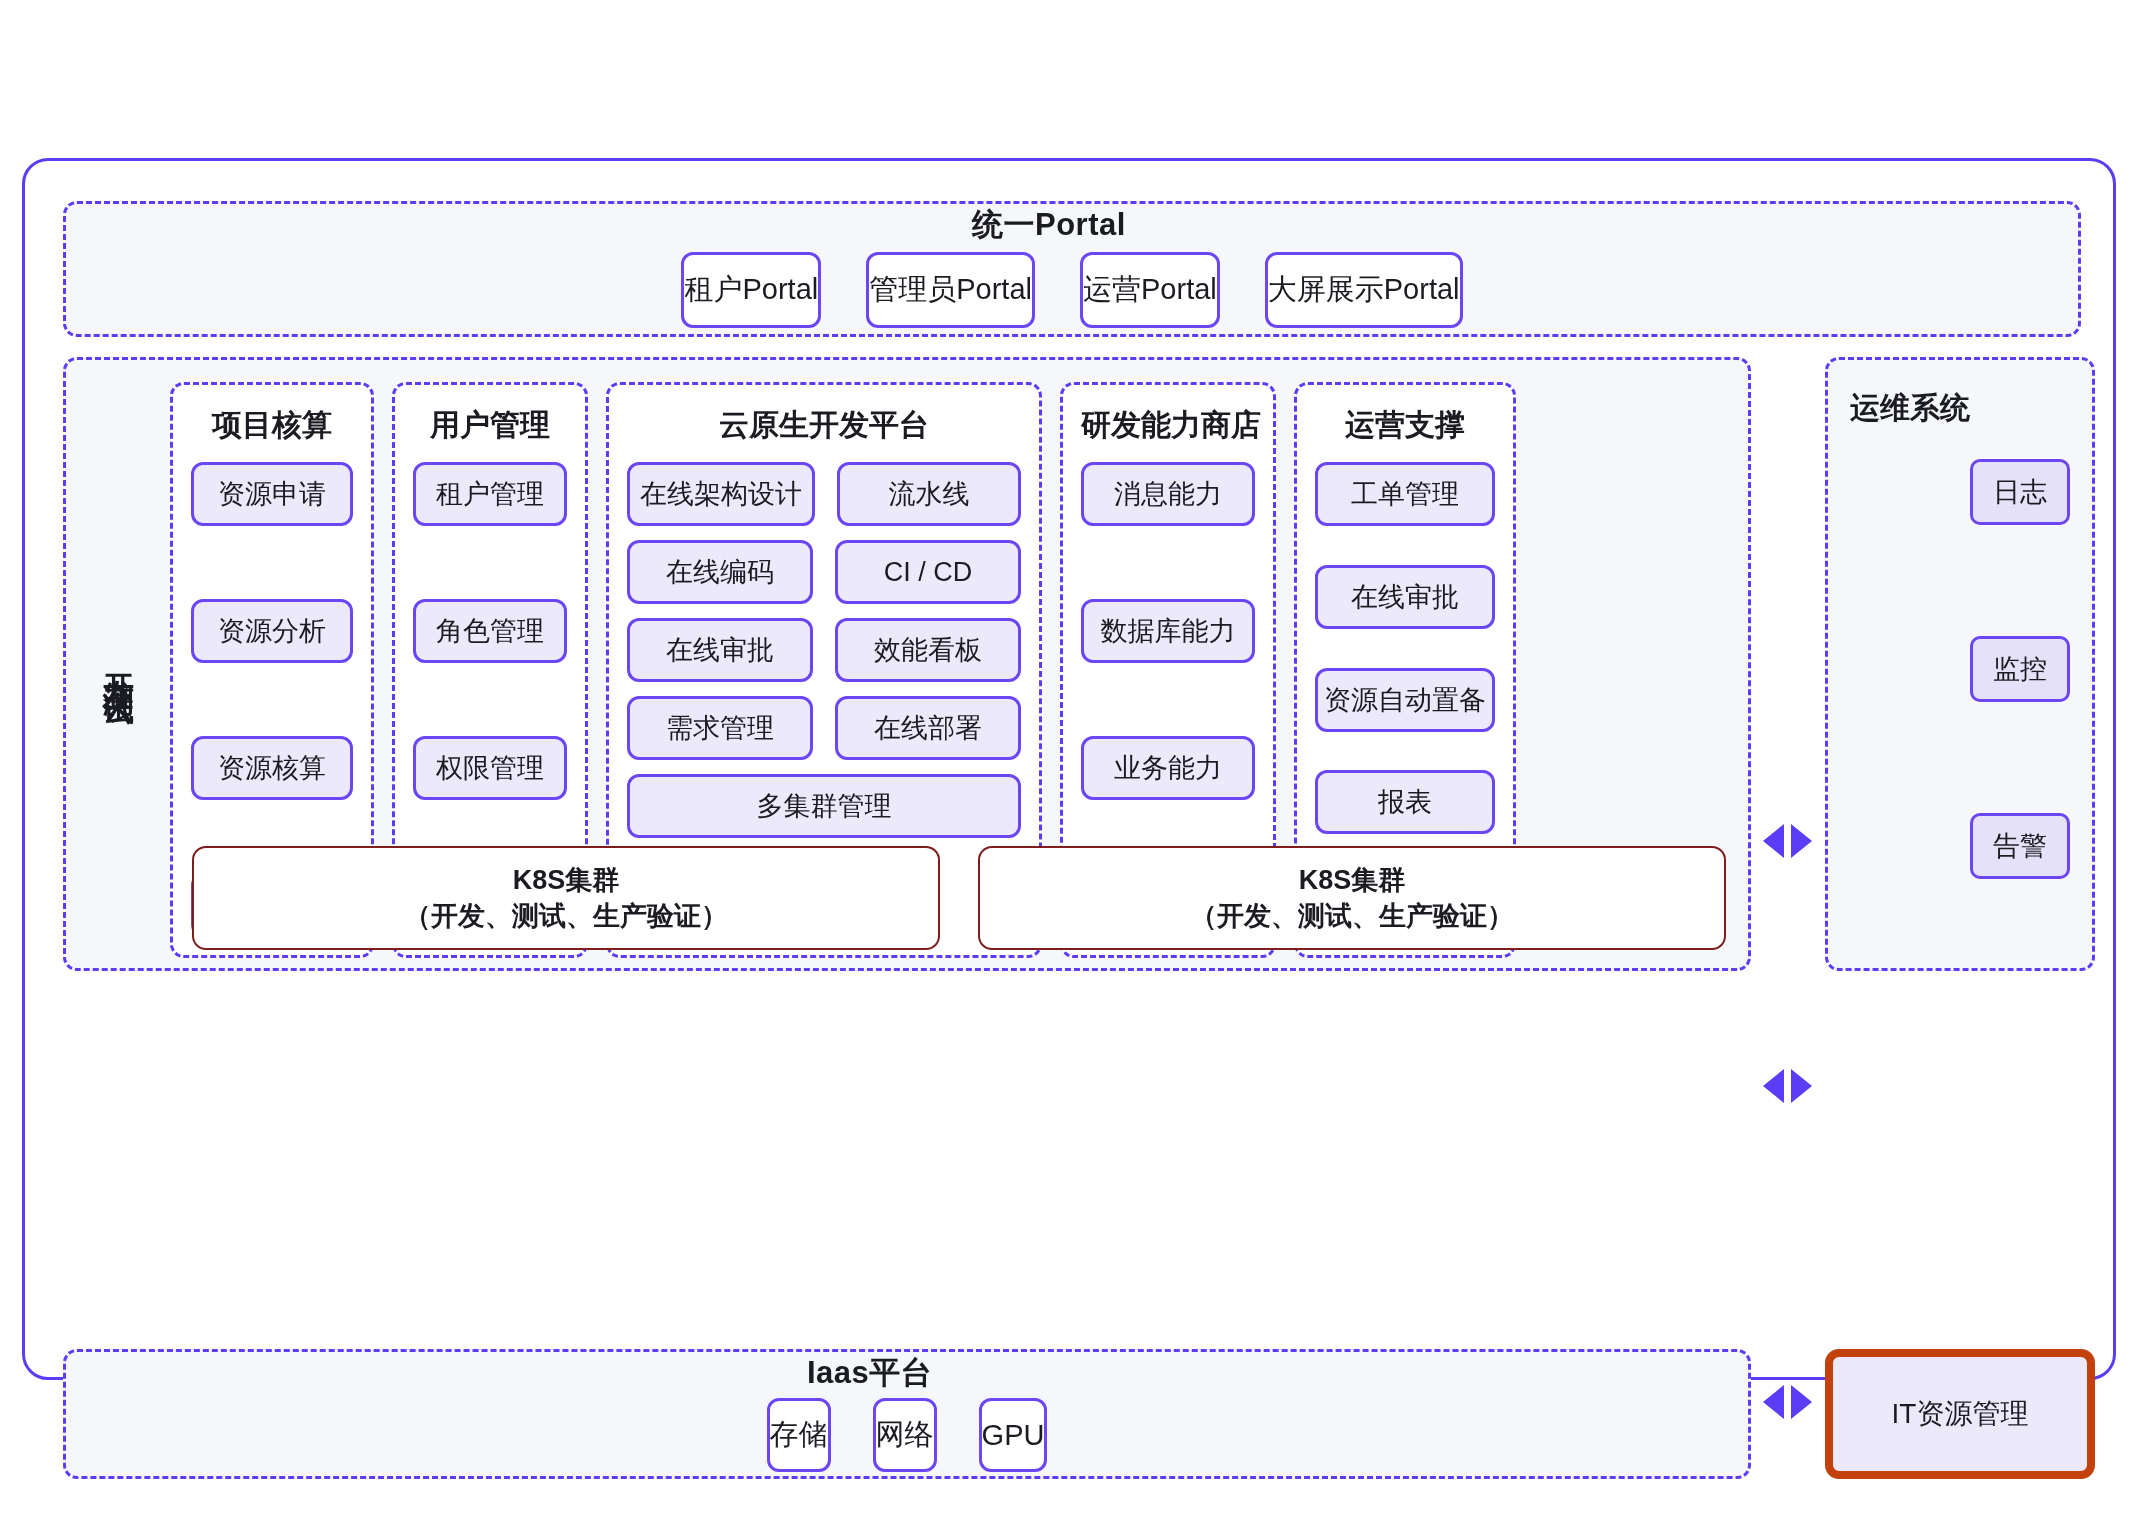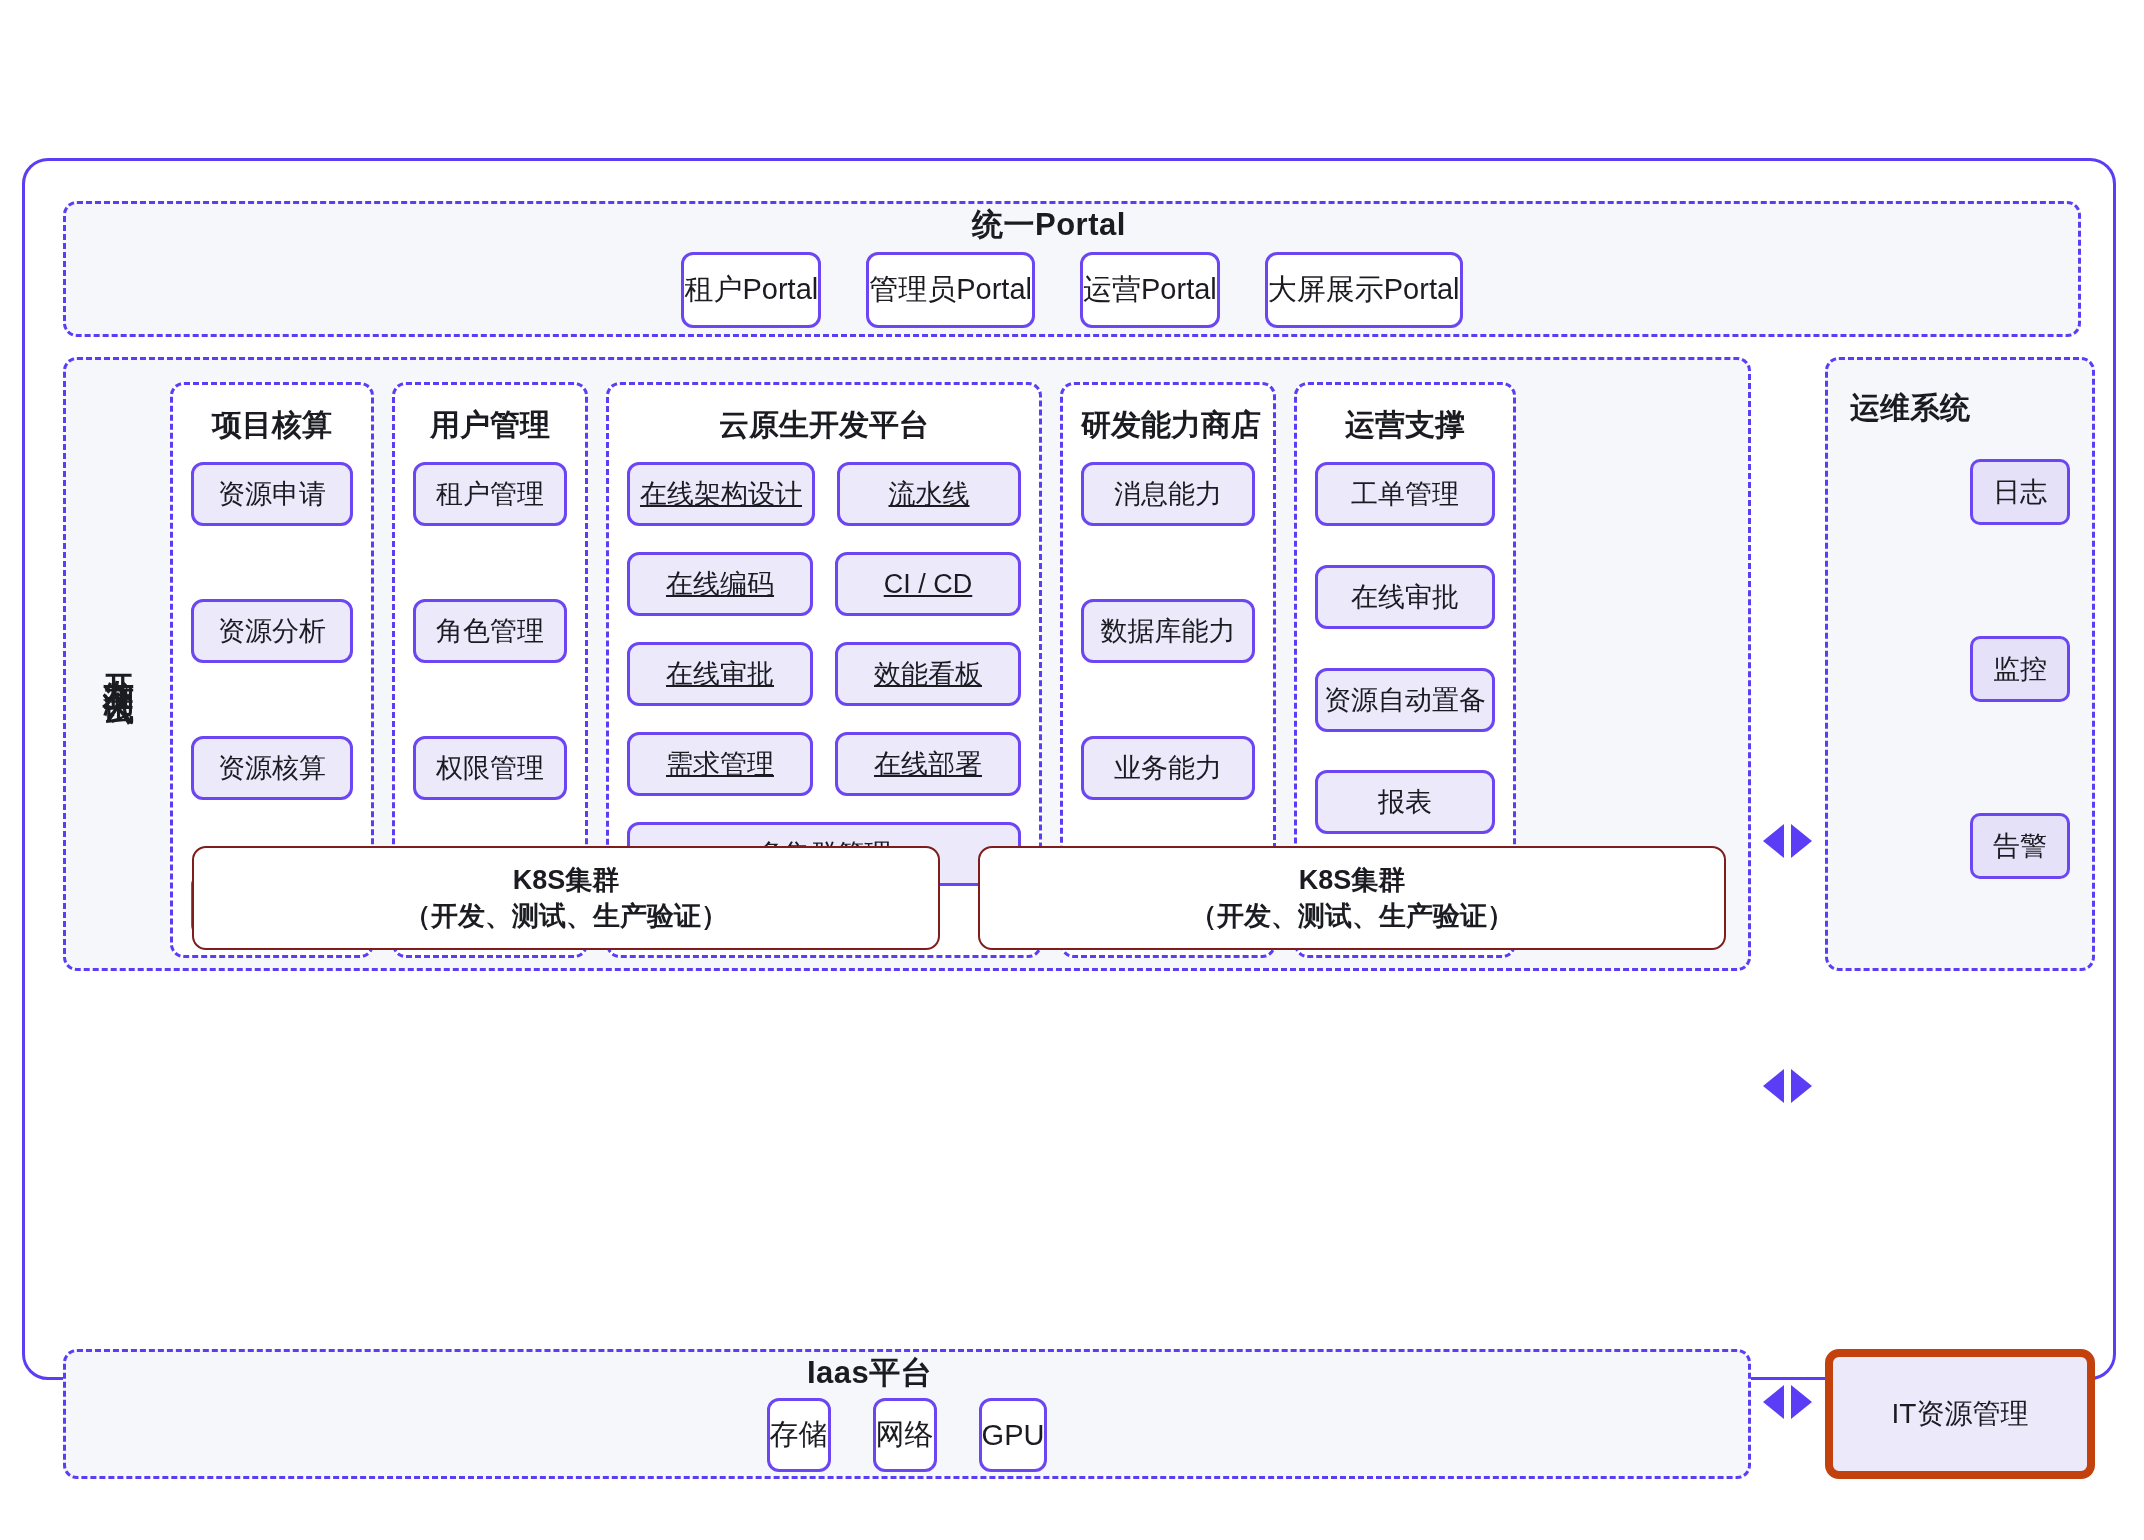--- a/index.html
+++ b/index.html
@@ -109,22 +109,21 @@
     white-space:nowrap;
   }
   .col-items{
     flex:1 1 auto;
     display:flex;flex-direction:column;
     justify-content:space-between;
   }
   .col-grid{
     flex:1 1 auto;
     display:flex;flex-direction:column;
-    gap:26px;
-    text-decoration:underline;
+    gap:14px;
   }
   .grid-row{display:flex;gap:22px;}
   .chip{
     box-sizing:border-box;
     border:3px solid #6b46f2;
     border-radius:12px;
     background:#ece9fb;
     display:flex;align-items:center;justify-content:center;
     font-size:27px;
     height:64px;

